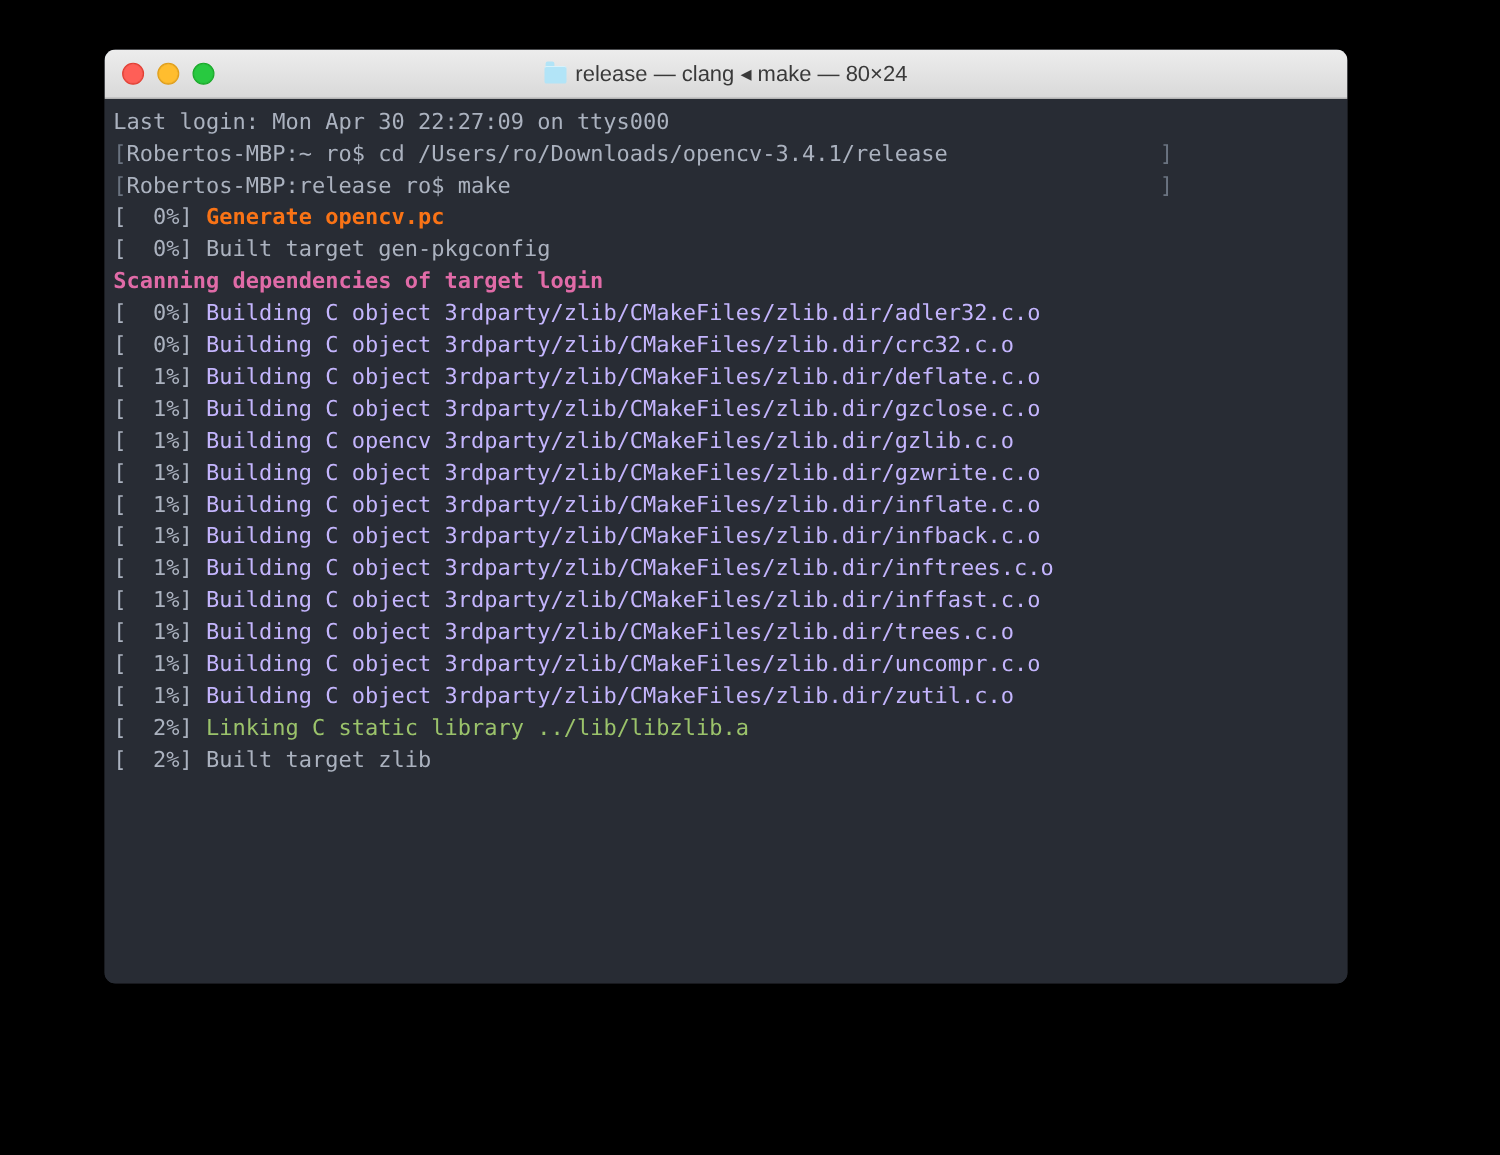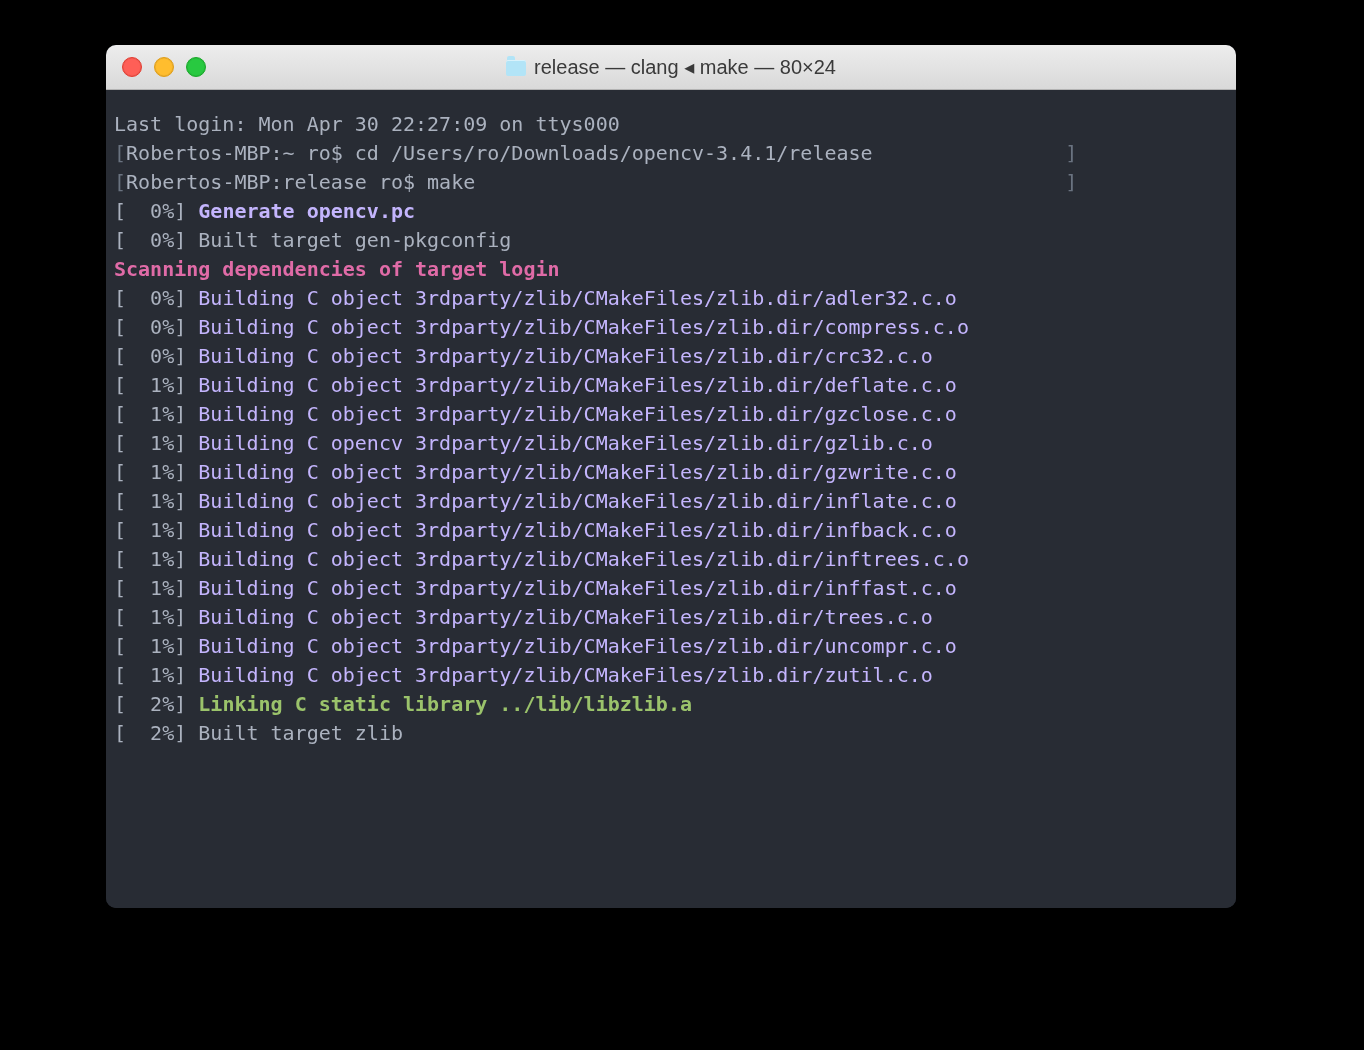--- a/index.html
+++ b/index.html
@@ -11,21 +11,21 @@
     font-family: -apple-system, BlinkMacSystemFont, "Helvetica Neue", sans-serif;
   }
   .desktop {
     width: 1364px;
     height: 1050px;
     background: #000;
     position: relative;
   }
   .window {
     position: absolute;
-    left: 106px;
+    left: 95px;
     top: 45px;
     width: 1130px;
     border-radius: 10px;
     box-shadow: 0 20px 60px rgba(0,0,0,0.6), 0 0 0 1px rgba(0,0,0,0.3);
     overflow: hidden;
     background: #282c34;
   }
   .titlebar {
     height: 44px;
     background: linear-gradient(to bottom, #ededed, #d9d9d9);
@@ -82,27 +82,26 @@
     border-radius: 2px 2px 0 0;
   }
   .term {
     background: #282c34;
     padding: 6px 8px 18px 8px;
     font-family: "Menlo", "Consolas", monospace;
     font-size: 20px;
     line-height: 29px;
     color: #abb2bf;
     min-height: 780px;
-    margin-top: 14px;
   }
   .ln { white-space: pre; }
   .magenta { color: #e06ba7; font-weight: 600; }
-  .cyan    { color: #c4b5fd; font-weight: 600; }
+  .cyan    { color: #f97316; font-weight: 600; }
   .green   { color: #c4b5fd; }
-  .greenb  { color: #9bc36b; font-weight: 700; }
+  .greenb  { color: #9bc36b; font-weight: 400; }
   .plain   { color: #abb2bf; }
   .dimbr   { color: #6a7380; }
 </style>
 </head>
 <body>
 
 <div class="desktop">
   <div class="window">
 
     <div class="titlebar">
@@ -118,21 +117,20 @@
     </div>
 
     <div class="term" id="term">
         <div class="ln"><span class="plain">Last login: Mon Apr 30 22:27:09 on ttys000</span></div>
         <div class="ln"><span class="dimbr">[</span><span class="plain">Robertos-MBP:~ ro$ cd /Users/ro/Downloads/opencv-3.4.1/release</span><span class="dimbr">                ]</span></div>
         <div class="ln"><span class="dimbr">[</span><span class="plain">Robertos-MBP:release ro$ make</span><span class="dimbr">                                                 ]</span></div>
         <div class="ln"><span class="plain">[  0%] </span><span class="cyan">Generate opencv.pc</span></div>
         <div class="ln"><span class="plain">[  0%] Built target gen-pkgconfig</span></div>
         <div class="ln"><span class="magenta">Scanning dependencies of target login</span></div>
         <div class="ln"><span class="plain">[  0%] </span><span class="green">Building C object 3rdparty/zlib/CMakeFiles/zlib.dir/adler32.c.o</span></div>
-        <div class="ln"><span class="plain">[  0%] </span><span class="green">Building C object 3rdparty/zlib/CMakeFiles/zlib.dir/compress.c.o</span></div>
         <div class="ln"><span class="plain">[  0%] </span><span class="green">Building C object 3rdparty/zlib/CMakeFiles/zlib.dir/crc32.c.o</span></div>
         <div class="ln"><span class="plain">[  1%] </span><span class="green">Building C object 3rdparty/zlib/CMakeFiles/zlib.dir/deflate.c.o</span></div>
         <div class="ln"><span class="plain">[  1%] </span><span class="green">Building C object 3rdparty/zlib/CMakeFiles/zlib.dir/gzclose.c.o</span></div>
         <div class="ln"><span class="plain">[  1%] </span><span class="green">Building C opencv 3rdparty/zlib/CMakeFiles/zlib.dir/gzlib.c.o</span></div>
         <div class="ln"><span class="plain">[  1%] </span><span class="green">Building C object 3rdparty/zlib/CMakeFiles/zlib.dir/gzwrite.c.o</span></div>
         <div class="ln"><span class="plain">[  1%] </span><span class="green">Building C object 3rdparty/zlib/CMakeFiles/zlib.dir/inflate.c.o</span></div>
         <div class="ln"><span class="plain">[  1%] </span><span class="green">Building C object 3rdparty/zlib/CMakeFiles/zlib.dir/infback.c.o</span></div>
         <div class="ln"><span class="plain">[  1%] </span><span class="green">Building C object 3rdparty/zlib/CMakeFiles/zlib.dir/inftrees.c.o</span></div>
         <div class="ln"><span class="plain">[  1%] </span><span class="green">Building C object 3rdparty/zlib/CMakeFiles/zlib.dir/inffast.c.o</span></div>
         <div class="ln"><span class="plain">[  1%] </span><span class="green">Building C object 3rdparty/zlib/CMakeFiles/zlib.dir/trees.c.o</span></div>

